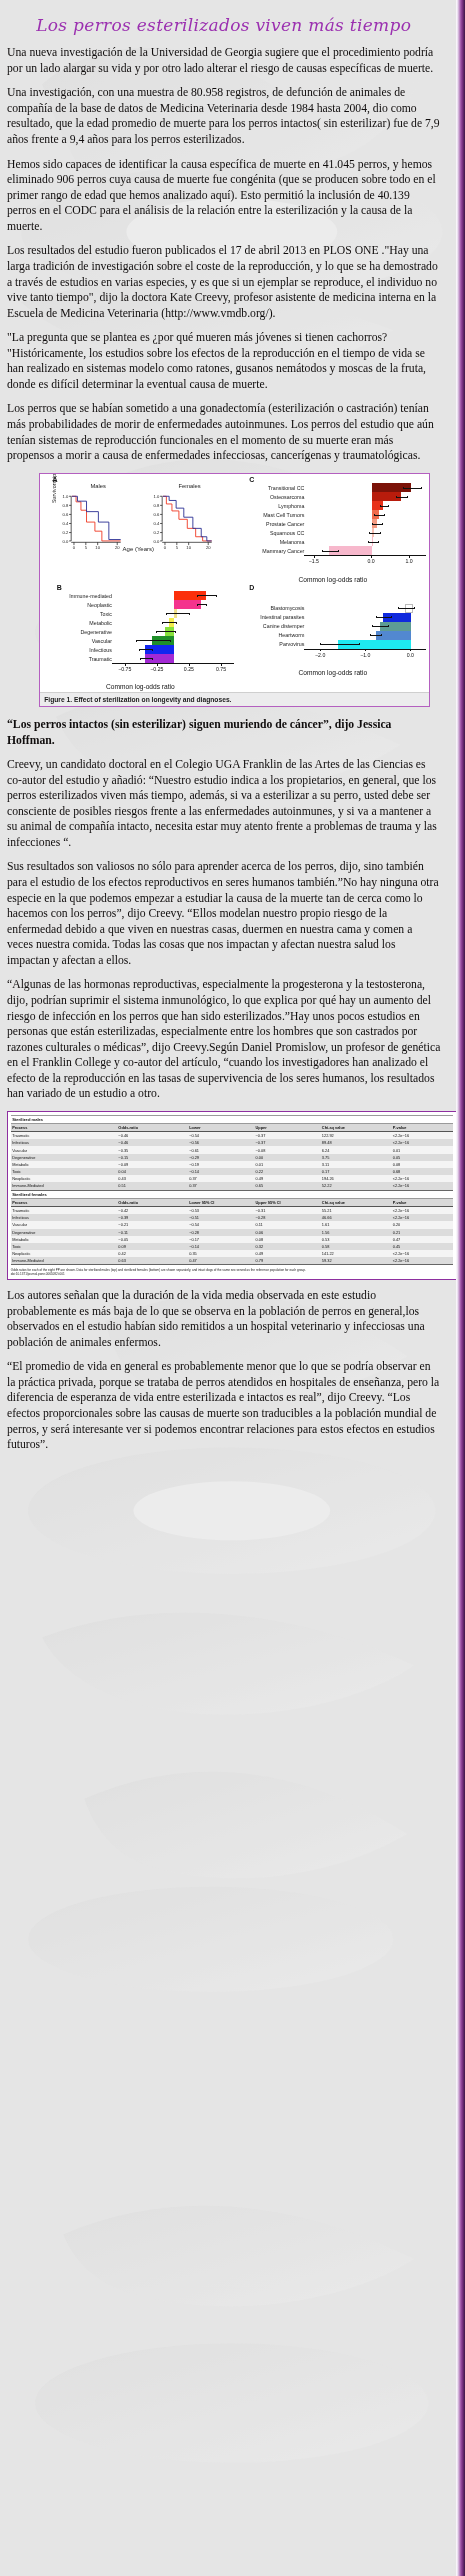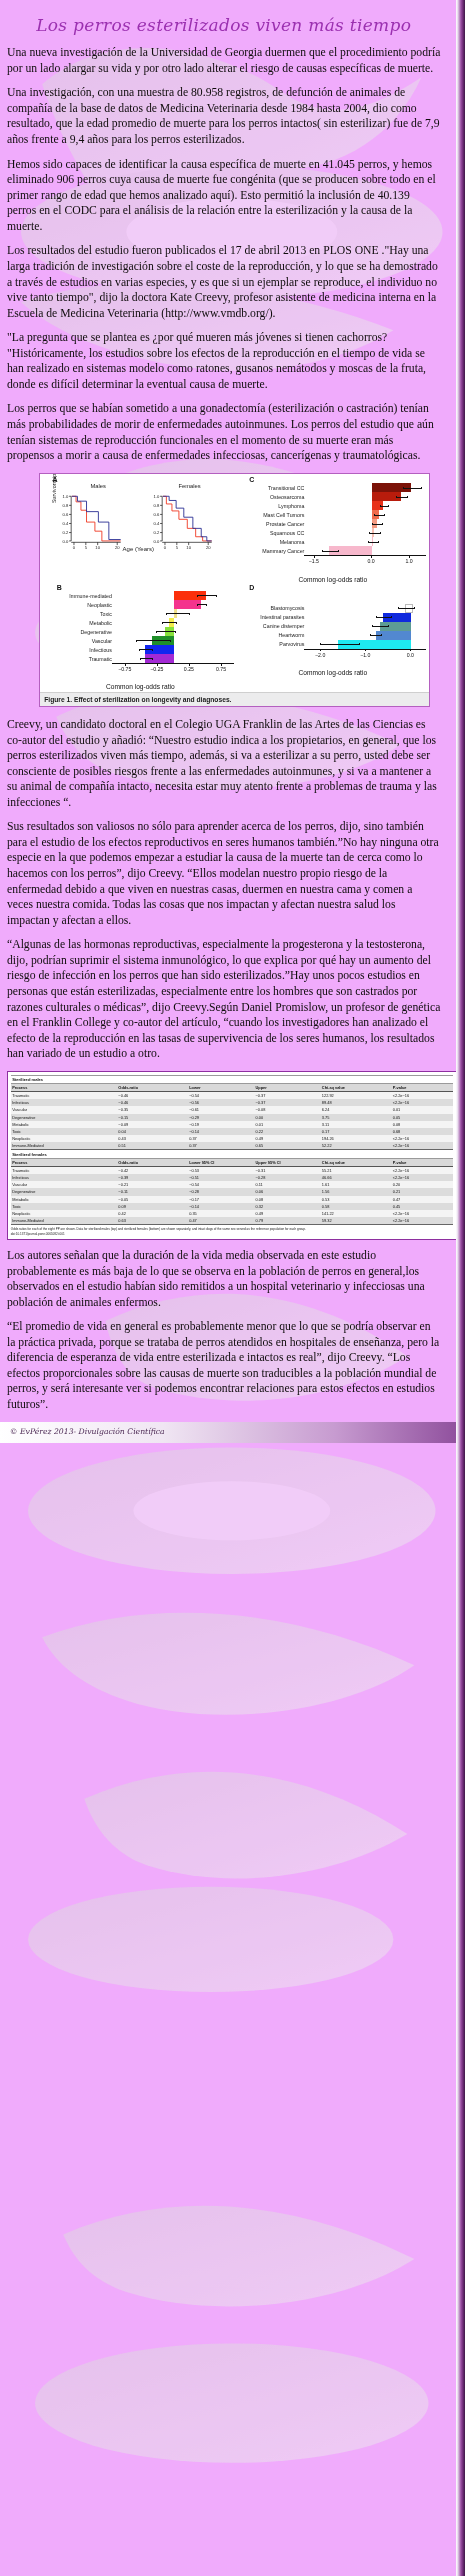--- a/index.html
+++ b/index.html
@@ -7,21 +7,21 @@
     width:465px;
     background:#ffffff;
     font-family:"Liberation Serif", serif;
     color:#111;
   }
   #page{
     position:relative;
     width:465px;
     height:2576px;
     overflow:hidden;
-    background:#f0abfc;
+    background:#e5e5e5;
   }
   
   #watermark{
     position:absolute;
     left:0; top:0;
     width:465px; height:2576px;
     pointer-events:none;
     opacity:.55;
     z-index:0;
   }
@@ -247,21 +247,21 @@
       <ellipse cx="330" cy="3420" rx="280" ry="85"></ellipse>
     </g>
   </svg>
 
   <div id="edge-bar"></div>
 
   <div id="content">
 
     <h1 id="title">Los perros esterilizados viven más tiempo</h1>
 
-    <p class="para">Una nueva investigación de la Universidad de Georgia duermen que el procedimiento podría por un lado alargar  su vida y  por otro lado alterar el riesgo de causas específicas de muerte.</p>
+    <p class="para">Una nueva investigación de la Universidad de Georgia sugiere que el procedimiento podría por un lado alargar  su vida y  por otro lado alterar el riesgo de causas específicas de muerte.</p>
     <p class="para">Una investigación, con una muestra de 80.958 registros, de defunción de animales de compañía de la base de datos de Medicina Veterinaria desde 1984 hasta 2004, dio como resultado, que la edad promedio de muerte para los perros intactos( sin esterilizar) fue de 7,9 años frente a 9,4 años para los perros esterilizados.</p>
     <p class="para">Hemos sido capaces de identificar la causa específica de muerte en 41.045 perros, y hemos eliminado 906 perros cuya causa de muerte fue congénita (que se producen sobre todo en el primer rango de edad que hemos analizado aquí). Esto permitió la inclusión de 40.139 perros en el CODC para el análisis de la relación entre la esterilización y la causa de la muerte.</p>
     <p class="para">Los resultados del estudio fueron publicados  el 17 de abril 2013 en PLOS ONE ."Hay una larga tradición de investigación sobre el coste de la reproducción, y lo que se ha demostrado a través de estudios en varias especies,  y  es que si un ejemplar se  reproduce, el individuo no vive tanto tiempo", dijo la doctora Kate Creevy, profesor asistente de medicina interna en la Escuela de Medicina Veterinaria (http://www.vmdb.org/).</p>
     <p class="para">"La pregunta que se plantea es ¿por qué mueren más jóvenes si tienen cachorros? "Históricamente, los estudios sobre los efectos de la reproducción en el tiempo de vida se han realizado en sistemas modelo como ratones, gusanos nemátodos y moscas de la fruta, donde es difícil determinar la eventual causa de muerte.</p>
     <p class="para">Los perros que se habían sometido a una gonadectomía (esterilización o castración) tenían más probabilidades de morir de enfermedades autoinmunes. Los perros del estudio que aún tenían sistemas de reproducción funcionales en el momento de su muerte eran más propensos a morir a causa de enfermedades infecciosas, cancerígenas y  traumatológicas.</p>
 
     <div class="figure-box">
       <div class="figure-inner">
         <div class="fig-grid">
 
@@ -557,20 +557,21 @@
                 </div>
             </div>
             <div class="axis-name">Common log-odds ratio</div>
           </div>
 
         </div>
       </div>
       <div class="figure-caption">Figure 1. Effect of sterilization on longevity and diagnoses.</div>
     </div>
 
+    <p class="para bold">“Los perros intactos (sin esterilizar) siguen muriendo de cáncer”, dijo Jessica Hoffman.</p>
     <p class="para">Creevy, un candidato doctoral en el Colegio UGA Franklin de las Artes de las Ciencias es co-autor del estudio y  añadió: “Nuestro estudio indica a los propietarios, en general, que los perros esterilizados  viven más tiempo, además, si va a esterilizar a su perro, usted debe ser consciente de posibles riesgos frente a las enfermedades autoinmunes, y si va a mantener a su animal de compañía intacto, necesita estar muy atento frente a problemas de trauma y las infecciones “.</p>
     <p class="para">Sus resultados son valiosos no sólo para aprender acerca de los perros, dijo, sino también para el estudio de los efectos reproductivos en seres humanos también.”No hay ninguna otra especie en la que podemos empezar a estudiar la causa de la muerte tan de cerca como lo hacemos con los perros”, dijo Creevy. “Ellos modelan nuestro propio riesgo de la enfermedad debido a que viven en nuestras casas, duermen en nuestra cama y comen a veces nuestra comida. Todas las cosas que nos impactan y afectan nuestra salud los impactan y afectan a ellos.</p>
     <p class="para">“Algunas de las hormonas reproductivas, especialmente la progesterona y la testosterona, dijo, podrían suprimir el sistema inmunológico, lo que explica por qué hay un aumento del riesgo de infección en los perros que  han sido esterilizados.”Hay unos pocos estudios en personas que están esterilizadas, especialmente entre los hombres que son castrados por razones culturales o médicas”, dijo Creevy.Según Daniel Promislow, un profesor de genética en el Franklin College y co-autor del artículo, “cuando los investigadores han analizado el efecto de la reproducción en las tasas de supervivencia de los seres humanos, los resultados han variado de un estudio a otro.</p>
 
     <div class="table-box">
       <table class="stats">
         <colgroup>
             <col class="c0">
             <col class="c1">
             <col class="c2">
@@ -735,15 +736,14 @@
           <div>Odds ratios for each of the eight PP are shown. Data for sterilized males (top) and sterilized females (bottom) are shown separately, and intact dogs of the same sex served as the reference population for each group.</div>
           <div>doi:10.1371/journal.pone.0061082.t001</div>
         </div>
     </div>
 
     <p class="para">Los autores señalan que la duración de la vida media observada en este estudio probablemente es más baja de lo que se observa en la población de perros en general,los observados en el estudio habían sido remitidos a un hospital veterinario y infecciosas una población de animales enfermos.</p>
     <p class="para">“El promedio de vida en general es probablemente menor que lo que se podría observar en la práctica privada, porque se trataba de perros atendidos en hospitales de enseñanza, pero la diferencia de esperanza de vida entre esterilizada e intactos es real”, dijo Creevy. “Los efectos proporcionales sobre las causas de muerte son traducibles a la población mundial de perros, y será interesante ver si podemos encontrar  relaciones para estos efectos en estudios futuros”.</p>
 
   </div>
 
-  <div class="footer">© EvPérez 2013- Divulgación Científica</div>
 </div>
 
 
 </body></html>

